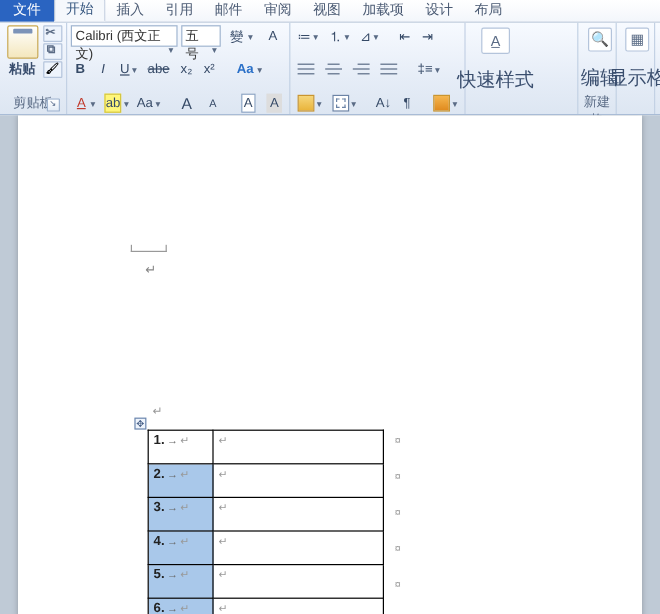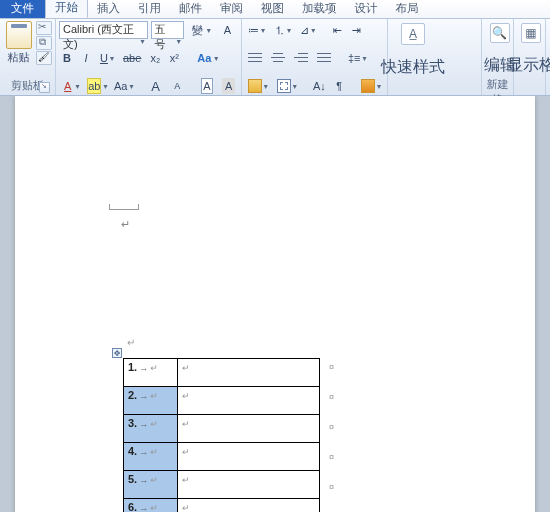--- a/index.html
+++ b/index.html
@@ -18,21 +18,21 @@
   .gl-arrow { position:absolute; right:2px; bottom:2px; width:11px; height:11px; border:1px solid #9fb4d0; background:linear-gradient(#fff,#e4ecf6); border-radius:1px; }
   .gl-arrow::after { content:"↘"; font-size:7px; color:#55698a; position:absolute; left:1px; top:-1px; }
 
   .btn { display:inline-flex; align-items:center; justify-content:center; min-width:16px; height:18px; font-size:11px; color:#364a67; border:1px solid transparent; border-radius:2px; padding:0 2px; cursor:default; }
   .dd::after { content:"▾"; font-size:8px; margin-left:2px; color:#5a6b85; }
   .vline { width:1px; background:#c3d1e4; margin:1px 2px; }
 
   .row { display:flex; align-items:center; gap:3px; }
 
   
-  .clip-main { display:flex; gap:2px; align-items:flex-start; }
+  .clip-main { display:flex; gap:2px; align-items:flex-start;font-weight:bold; }
   .paste { display:flex; flex-direction:column; align-items:center; width:34px; }
   .paste .icon { width:26px; height:28px; background:linear-gradient(#fff,#f4e7bd); border:1px solid #caa84f; border-radius:2px; position:relative; }
   .paste .icon::before { content:""; position:absolute; top:2px; left:4px; right:4px; height:4px; background:#7c93b8; border-radius:1px; }
   .paste-label { font-size:11px; color:#3a4e6e; margin-top:1px; }
   .mini-icons { display:flex; flex-direction:column; gap:1px; }
   .mini { width:16px; height:14px; border:1px solid #b4c4db; border-radius:1px; background:#eef4fc; position:relative; }
   .cut::after { content:"✂"; font-size:10px; position:absolute; left:1px; top:-1px; color:#5a6b85; }
   .copy::after { content:"⧉"; font-size:10px; position:absolute; left:2px; top:-1px; color:#5a6b85; }
   .brush::after { content:"🖌"; font-size:9px; position:absolute; left:1px; top:0; }
 

